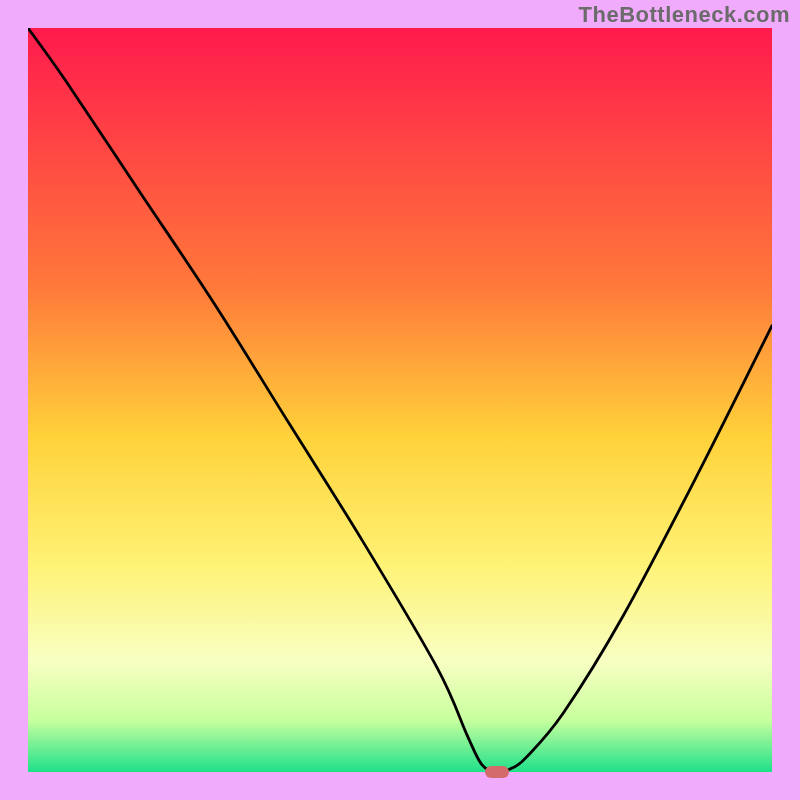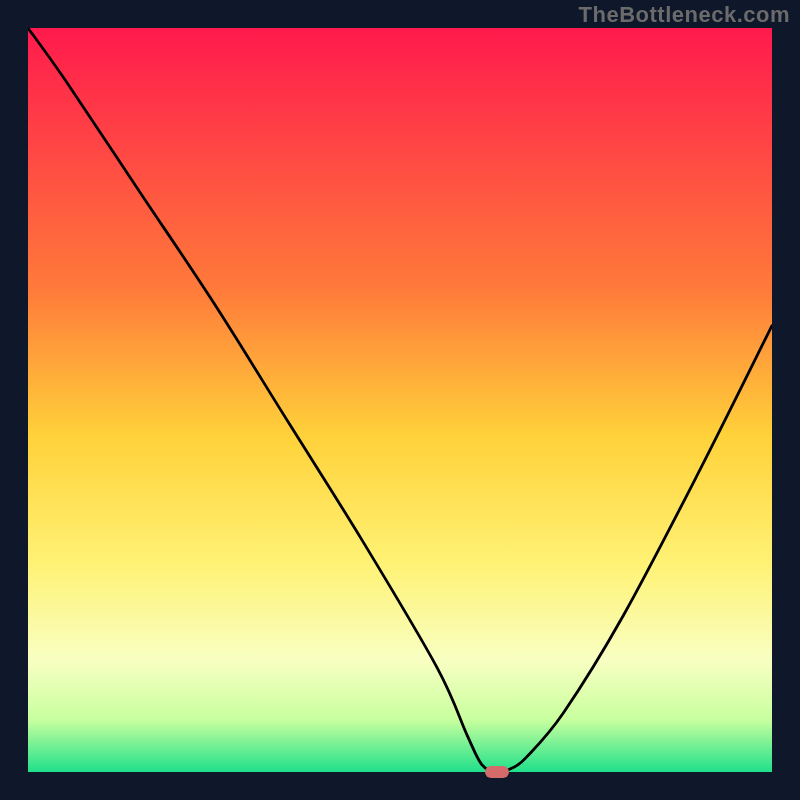--- a/index.html
+++ b/index.html
@@ -8,21 +8,21 @@
     width: 800px;
     height: 800px;
     background: #000;
     font-family: Arial, Helvetica, sans-serif;
     overflow: hidden;
   }
   .frame {
     position: relative;
     width: 800px;
     height: 800px;
-    background: #0f172a;
+    background: #f0abfc;
   }
   .watermark {
     position: absolute;
     top: 2px;
     right: 10px;
     color: #6b6b6b;
     font-size: 22px;
     font-weight: 600;
     letter-spacing: 0.5px;
   }

